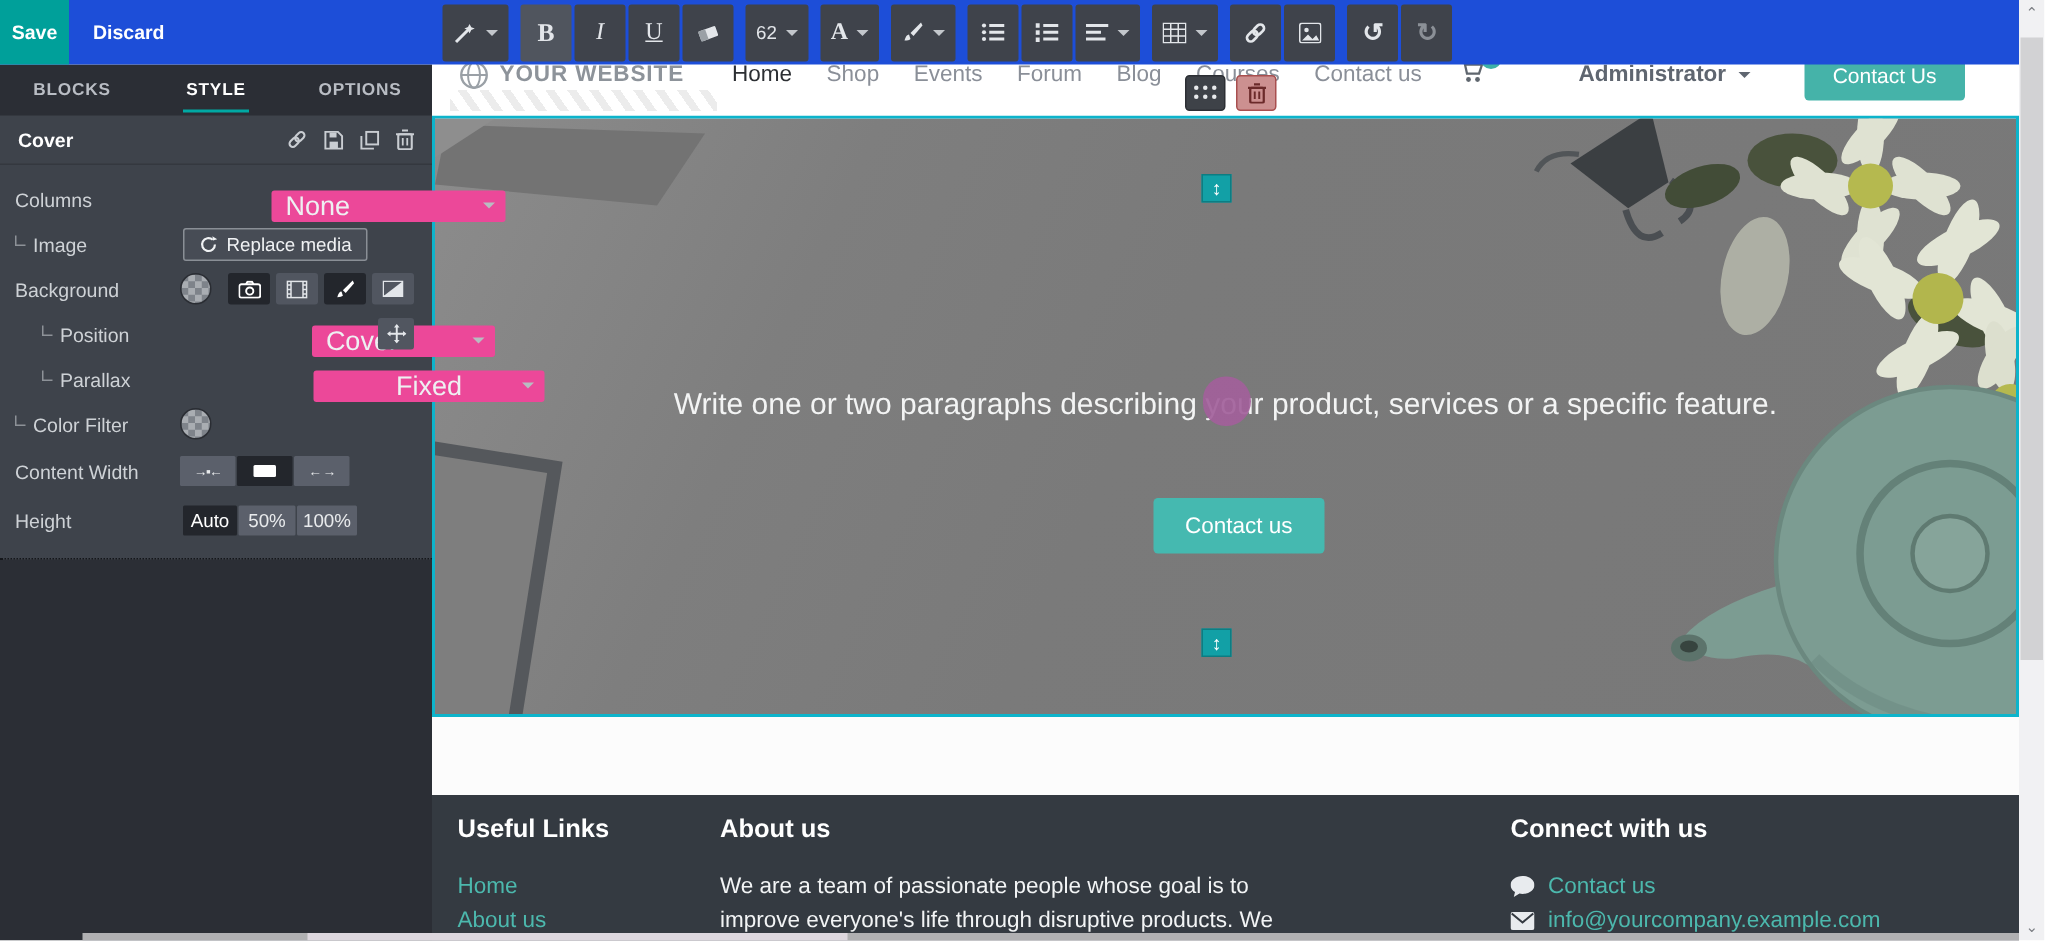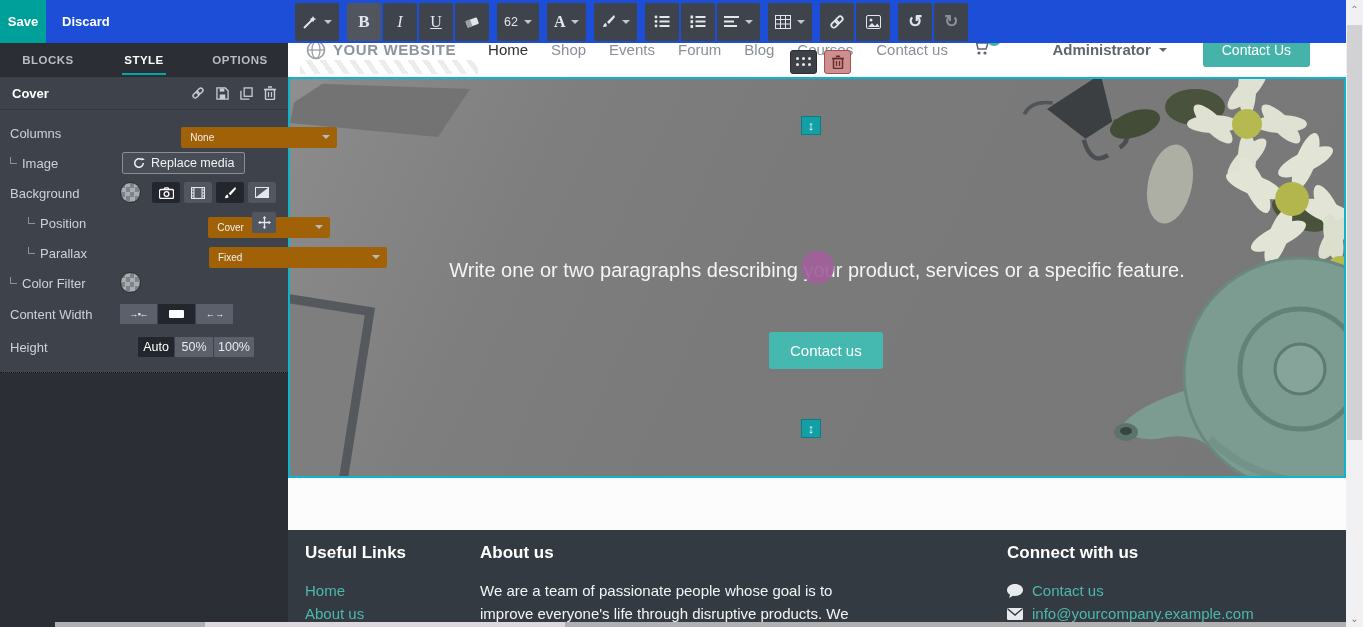--- a/index.html
+++ b/index.html
@@ -33,21 +33,21 @@
   .panel { position:absolute; left:0; top:34px; width:288px; height:296px; background:#3e434b; border-bottom:1px dotted #14161a; }
   .panel-hd { height:33px; display:flex; align-items:center; padding:0 12px; border-bottom:1px solid #34383f; }
   .panel-title { color:#fff; font-weight:bold; font-size:13px; flex:1; }
   .hd-icons { display:flex; gap:11px; align-items:center; }
   .hd-icons svg { cursor:pointer; }
   .prow { position:relative; height:30px; display:flex; align-items:center; padding-left:10px; color:#ced2d6; font-size:13px; }
   .prow.sub1 { padding-left:10px; }
   .prow.sub2 { padding-left:28px; }
   .corner { width:7px; height:7px; border-left:1px solid #8d9298; border-bottom:1px solid #8d9298; display:inline-block; margin:0 5px 5px 0; }
   .ctrl { position:absolute; top:4px; }
-  .dd { height:21px; background:#a16207; border-radius:2px; color:#eef0f2; font-size:10px; display:flex; align-items:center; padding:0 9px; position:relative; cursor:pointer; }
+  .dd { height:21px; background:#ec4899; border-radius:2px; color:#eef0f2; font-size:18px; display:flex; align-items:center; padding:0 9px; position:relative; cursor:pointer; }
   .dd .caret { position:absolute; right:7px; border-top-color:#b8bcc2; }
   .swatch { width:21px; height:21px; border-radius:50%; border:1px solid #2a2d33; cursor:pointer;
     background:repeating-conic-gradient(#a9adb2 0 25%, #7e838a 0 50%); background-size:9px 9px; }
   .ibtn { width:28px; height:21px; border-radius:2px; border:none; display:flex; align-items:center; justify-content:center; cursor:pointer; background:#515660; }
   .ibtn.pressed { background:#23262c; }
   .rep-btn { height:22px; display:flex; align-items:center; gap:6px; background:#474c55; border:1px solid #8a8f96; border-radius:2px; color:#f0f2f4; font-size:12.5px; padding:0 10px; cursor:pointer; }
   .seg { display:flex; gap:1px; }
   .segb { height:20px; border:none; border-radius:1px; background:#5b606b; color:#e8eaec; display:flex; align-items:center; justify-content:center; cursor:pointer; font-size:12.5px; }
   .segb.pressed { background:#23262c; color:#fff; }
   .cw { width:37px; font-size:9px; letter-spacing:-1px; }
@@ -325,21 +325,21 @@
           <svg width="13" height="13" viewBox="0 0 14 14">
               <path d="M7 1v12M1 7h12" stroke="#e3e6ea" stroke-width="1.4"></path>
               <path d="M7 0 l2 2.5H5zM7 14 l2-2.5H5zM0 7 l2.5-2v4zM14 7 l-2.5-2v4z" fill="#e3e6ea"></path>
             </svg>
         </button>
       </div>
 
       <div class="prow sub2">
         <span class="corner"></span>
         <span>Parallax</span>
-        <div class="ctrl dd" style="left:122px; width:178px;">
+        <div class="ctrl dd" style="left:122px; width:154px;justify-content:center;">
           <span>Fixed</span>
           <span class="caret"></span>
         </div>
       </div>
 
       <div class="prow sub1">
         <span class="corner"></span>
         <span>Color Filter</span>
         <div class="ctrl swatch" style="left:120px;"></div>
       </div>
@@ -350,21 +350,21 @@
           <button class="segb cw">→▪←</button>
           <button class="segb cw pressed">
               <span class="bar"></span>
             </button>
           <button class="segb cw">←&nbsp;→</button>
         </div>
       </div>
 
       <div class="prow" style="height:33px;">
         <span>Height</span>
-        <div class="ctrl seg" style="left:138px; top:6px;">
+        <div class="ctrl seg" style="left:122px; top:6px;">
           <button class="segb pressed" style="width:36px;">Auto</button>
           <button class="segb" style="width:38px;">50%</button>
           <button class="segb" style="width:40px;">100%</button>
         </div>
       </div>
     </div>
   </div>
 
   <div class="main">
 

